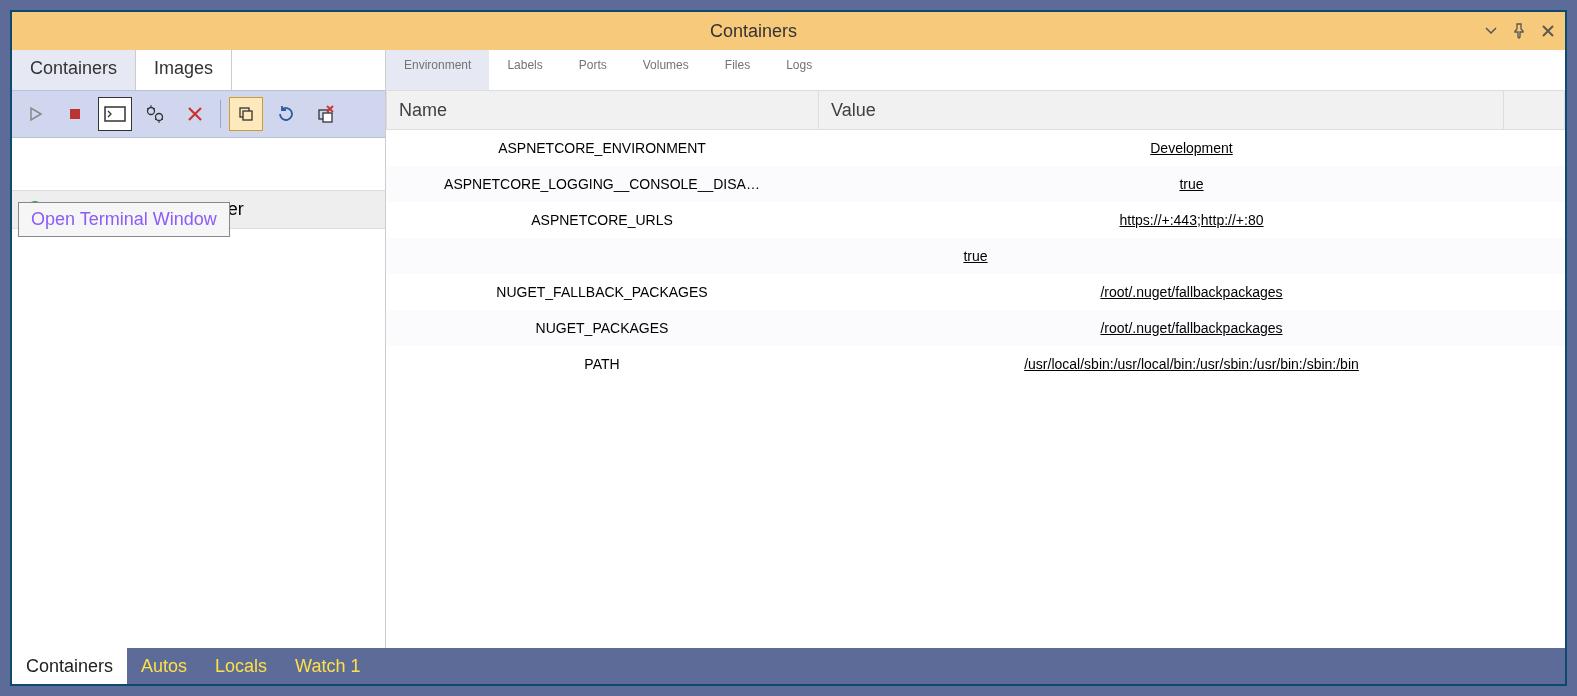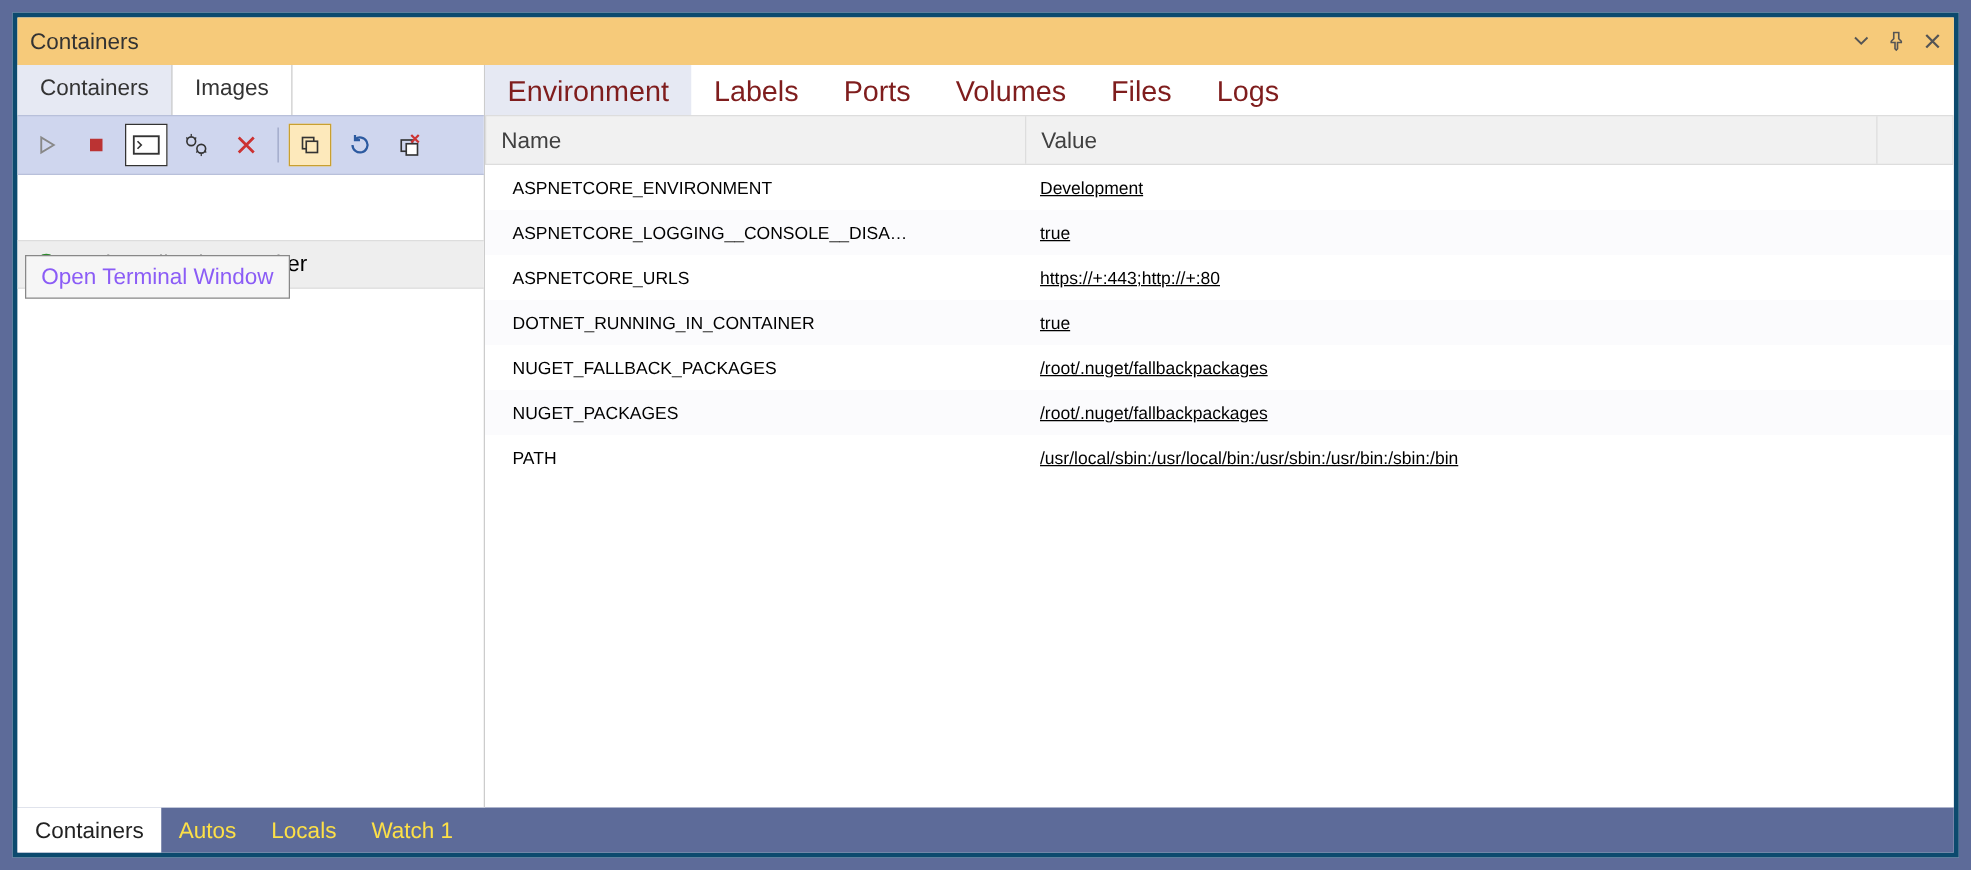--- a/index.html
+++ b/index.html
@@ -4,24 +4,25 @@
 <style>
 * { box-sizing: border-box; margin: 0; padding: 0; }
 body {
   font-family: "Segoe UI", Arial, sans-serif;
   font-size: 16px;
   background: #5d6b99;
   padding: 10px;
 }
 .window {
   background: #fff;
-  border: 4px solid #0c4a6e;
+  border: 2px solid #0c4a6e;
   display: flex;
   flex-direction: column;
   height: 676px;
+  text-align: center;
 }
 .titlebar {
   background: #f6ca7a;
   height: 38px;
   display: flex;
   align-items: center;
   padding: 0 10px;
   color: #333;
 }
 .titlebar .title { flex: 1; font-size: 18px; }
@@ -106,22 +107,22 @@
 
 .right-pane { flex: 1; display: flex; flex-direction: column; background: #fff; }
 .right-tabs {
   display: flex;
   height: 40px;
   background: #fff;
   border-bottom: 0;
 }
 .right-tabs .tab {
   padding: 8px 18px;
-  font-size: 23px;
-  color: #7f1d1d;
+  font-size: 12px;
+  color: #737373;
   cursor: pointer;
 }
 .right-tabs .tab.active { background: #e6e9f3; }
 
 .grid {
   flex: 1;
   display: flex;
   flex-direction: column;
   overflow: hidden;
 }
@@ -296,21 +297,20 @@
             </div>
             <div class="row">
               <div class="c-name">ASPNETCORE_LOGGING__CONSOLE__DISA…</div>
               <div class="c-value">true</div>
             </div>
             <div class="row">
               <div class="c-name">ASPNETCORE_URLS</div>
               <div class="c-value">https://+:443;http://+:80</div>
             </div>
             <div class="row">
-              <div class="c-name">DOTNET_RUNNING_IN_CONTAINER</div>
               <div class="c-value">true</div>
             </div>
             <div class="row">
               <div class="c-name">NUGET_FALLBACK_PACKAGES</div>
               <div class="c-value">/root/.nuget/fallbackpackages</div>
             </div>
             <div class="row">
               <div class="c-name">NUGET_PACKAGES</div>
               <div class="c-value">/root/.nuget/fallbackpackages</div>
             </div>

